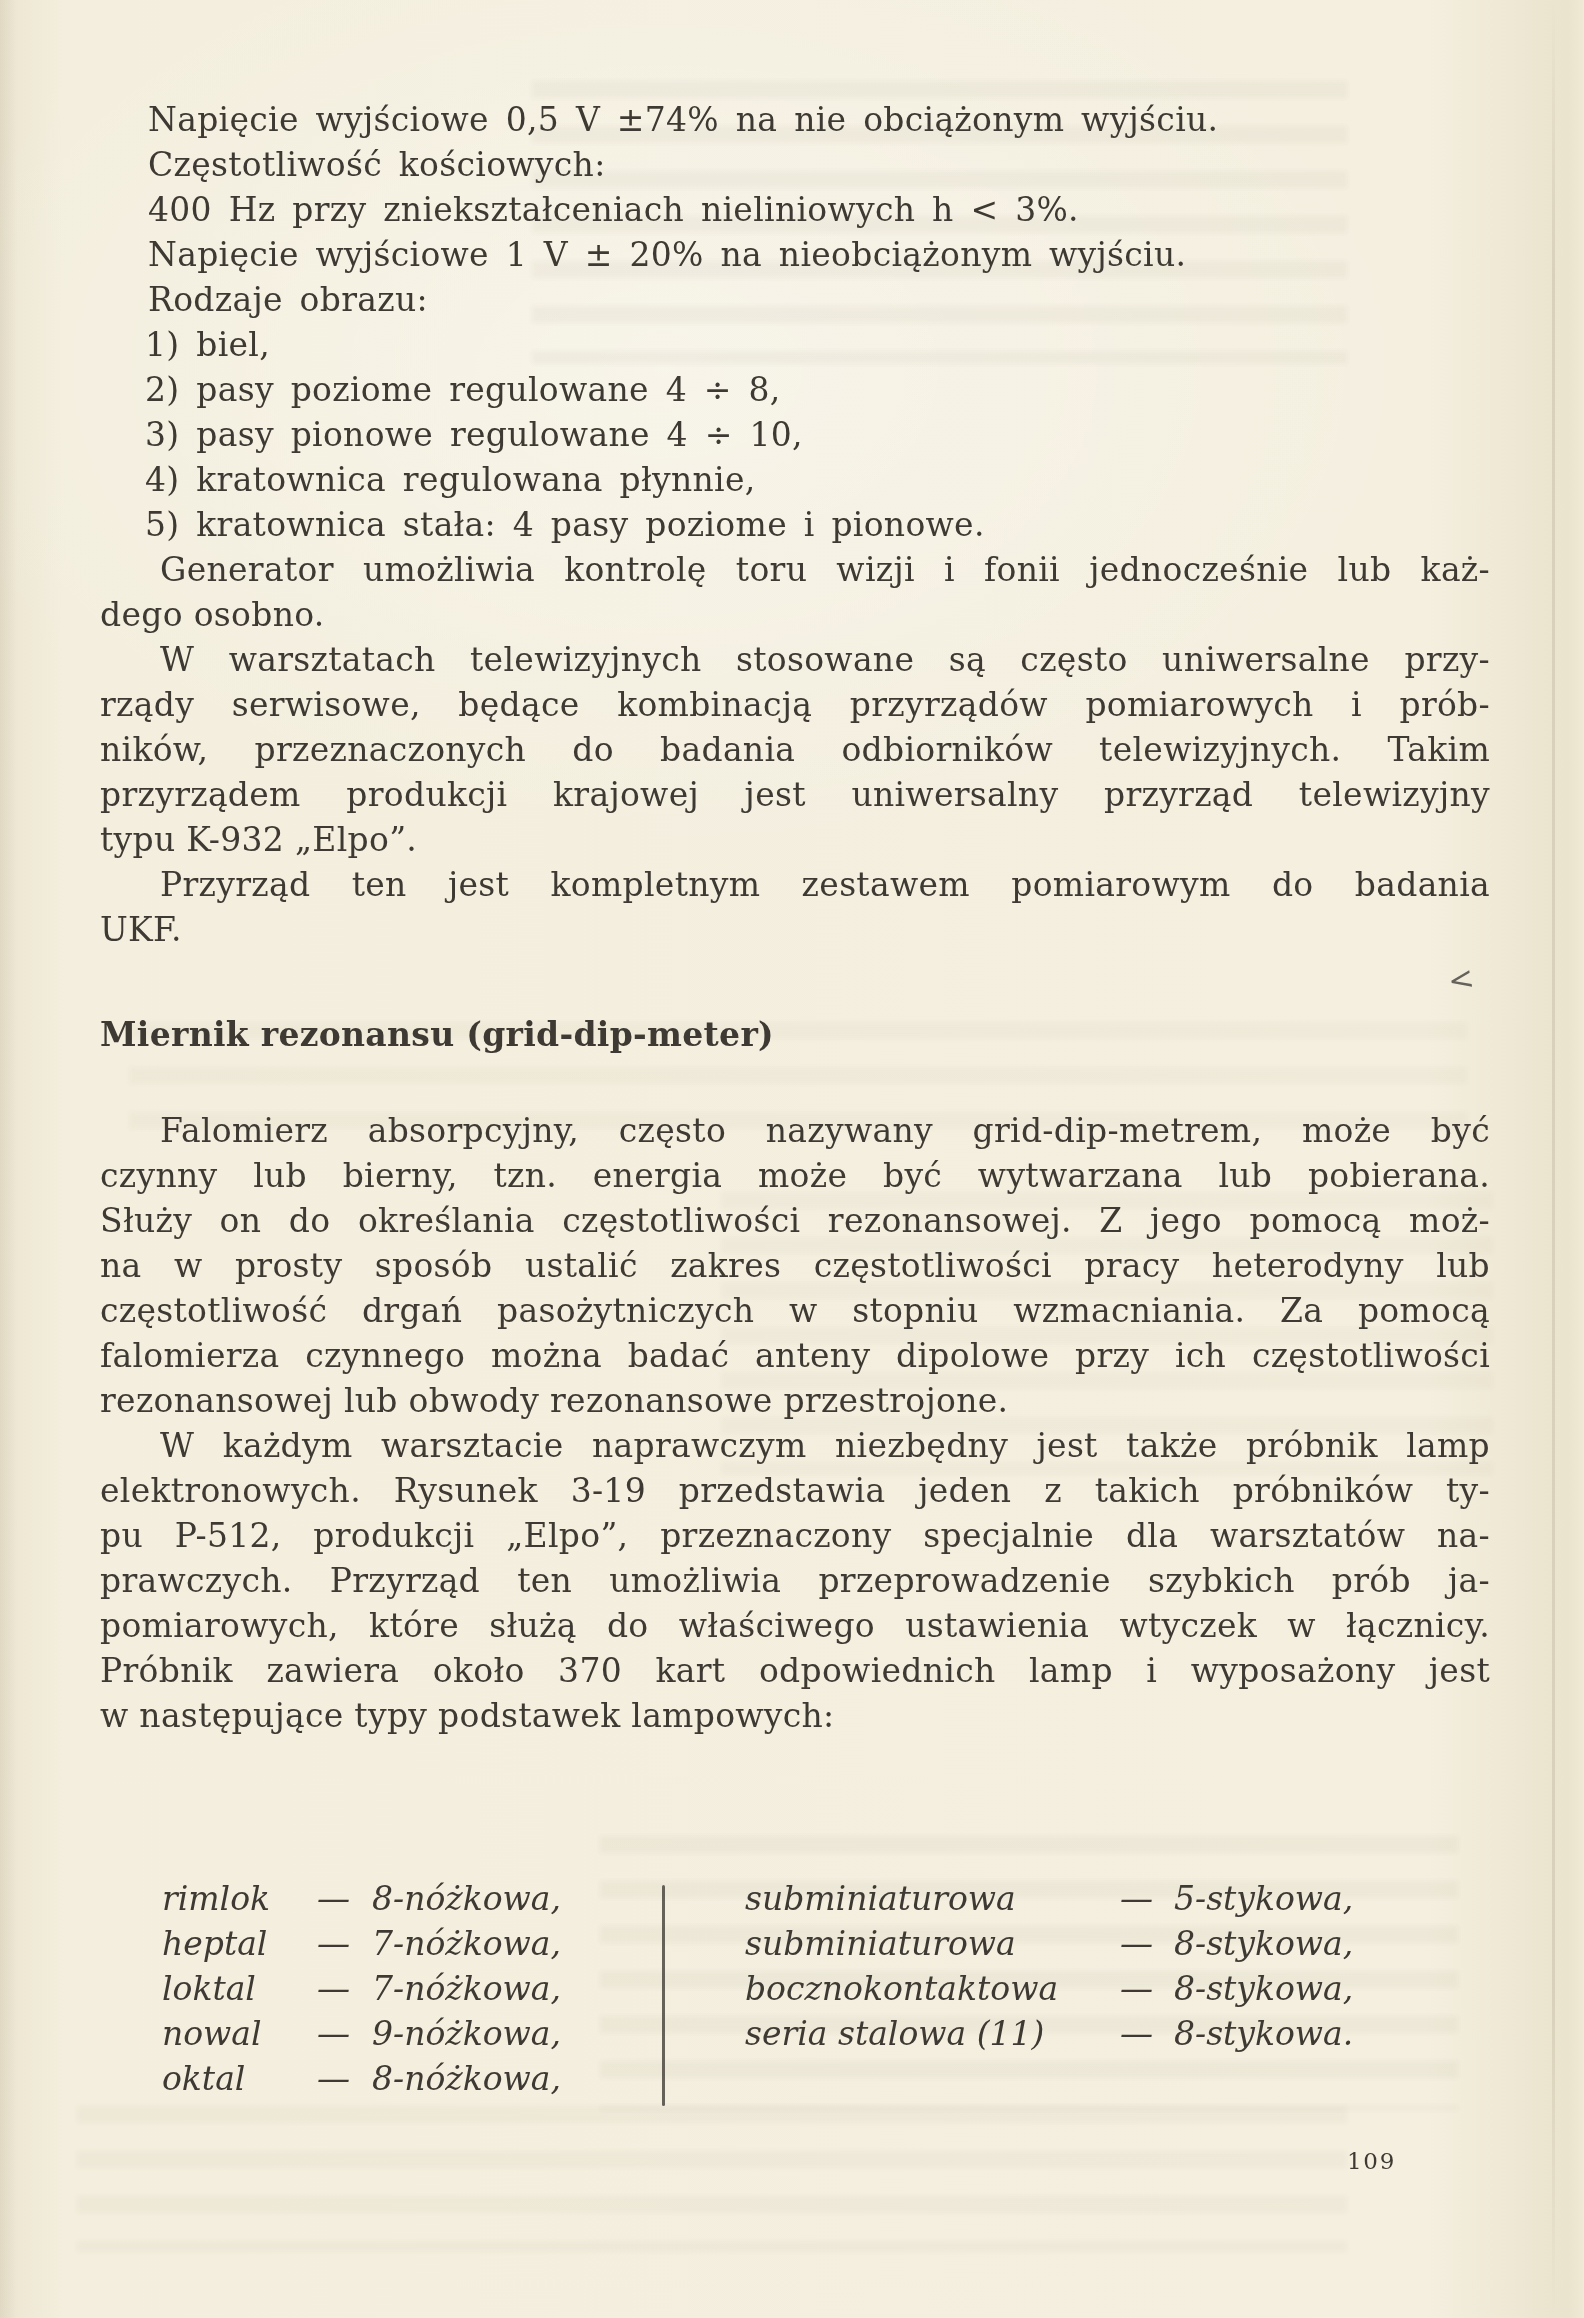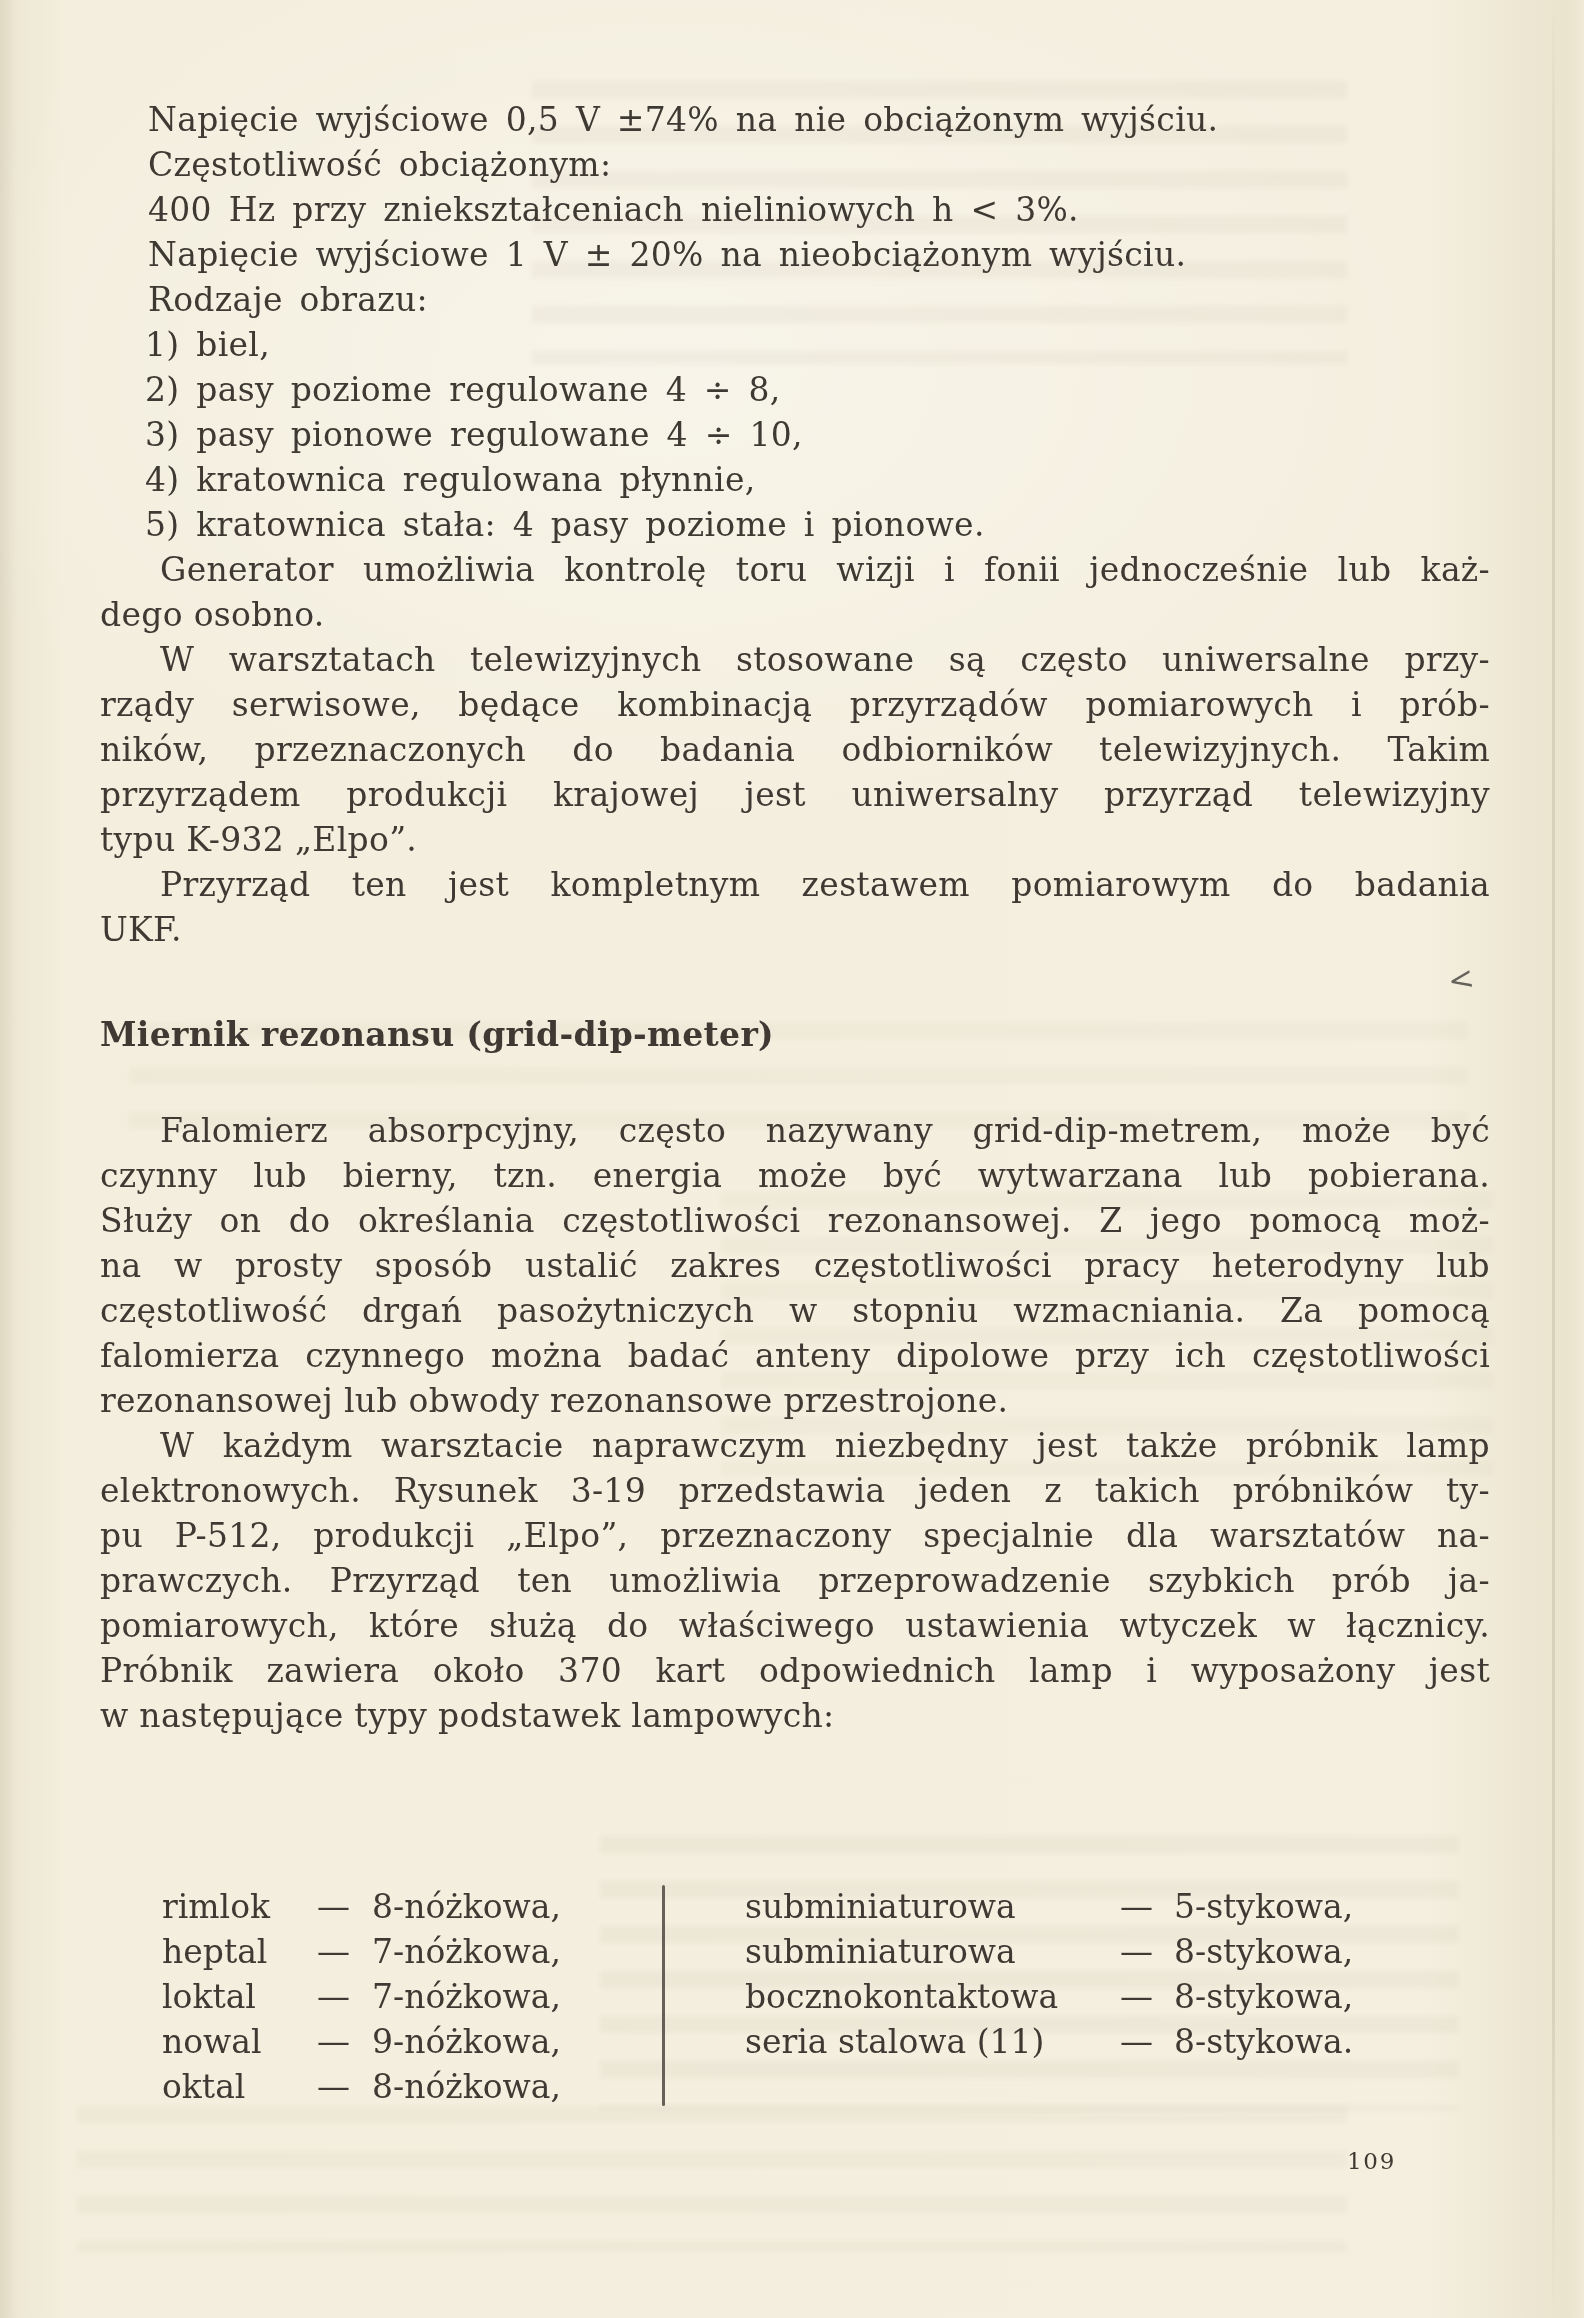--- a/index.html
+++ b/index.html
@@ -27,21 +27,21 @@
   .ind-item { text-indent:45px; }
   .spec { word-spacing:6px; }
   .hd { font-weight:bold; margin-top:60px; letter-spacing:0.3px; }
   .para-fal { margin-top:51px; }
   
   .socket-table { position:absolute; left:0; top:1868px; width:1584px; font-size:33px; line-height:45px; }
   .col { position:absolute; top:0; }
   .col-l { left:162px; width:515px; }
   .col-r { left:745px; width:721px; }
   .trow { position:relative; height:45px; }
-  .trow span { position:absolute; top:16px; white-space:nowrap; }
+  .trow span { position:absolute; top:8px; white-space:nowrap;font-style:italic; }
   .term { left:0; }
   .col-l .tdash { left:155px; }
   .col-l .tdesc { left:210px; }
   .col-r .tdash { left:375px; }
   .col-r .tdesc { left:429px; }
   .divider { position:absolute; left:662px; top:1885px; width:2.6px; height:221px; background:rgba(62,58,51,0.78); border-radius:1.7px; }
   
   .pageno { position:absolute; left:1347px; top:2143px; font-size:23px; line-height:36px; letter-spacing:1.7px; }
   
   .pencil { position:absolute; left:1448px; top:961px; font-size:31px; color:#4c4a44; transform:rotate(-10deg); opacity:0.85; font-weight:normal; }
@@ -72,21 +72,21 @@
   <div class="ghost g2"></div>
   <div class="ghost g3"></div>
   <div class="ghost g4"></div>
   <div class="ghost g5"></div>
   <div class="crease-r"></div>
   <div class="edge-l"></div>
 
   <div class="text-block">
 
     <div class="ln spec ind-spec">Napięcie wyjściowe 0,5 V ±74% na nie obciążonym wyjściu.</div>
-    <div class="ln spec ind-spec">Częstotliwość obciążonym:</div>
+    <div class="ln spec ind-spec">Częstotliwość kościowych:</div>
     <div class="ln spec ind-spec">400 Hz przy zniekształceniach nieliniowych h &lt; 3%.</div>
     <div class="ln spec ind-spec">Napięcie wyjściowe 1 V ± 20% na nieobciążonym wyjściu.</div>
     <div class="ln spec ind-spec">Rodzaje obrazu:</div>
 
     <div class="ln spec ind-item">1) biel,</div>
     <div class="ln spec ind-item">2) pasy poziome regulowane 4 ÷ 8,</div>
     <div class="ln spec ind-item">3) pasy pionowe regulowane 4 ÷ 10,</div>
     <div class="ln spec ind-item">4) kratownica regulowana płynnie,</div>
     <div class="ln spec ind-item">5) kratownica stała: 4 pasy poziome i pionowe.</div>
 

